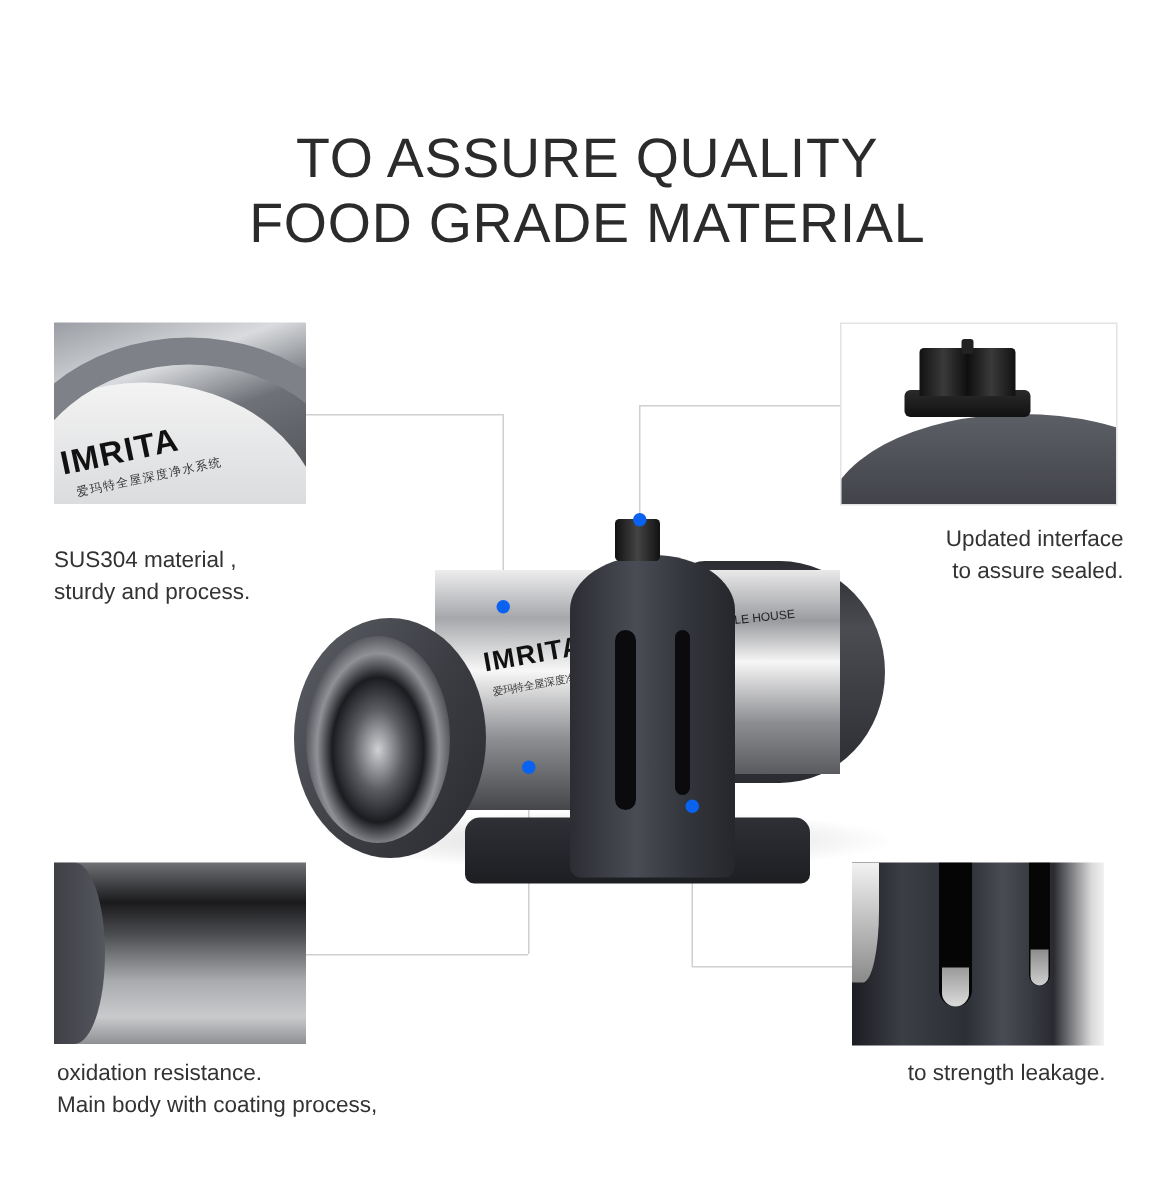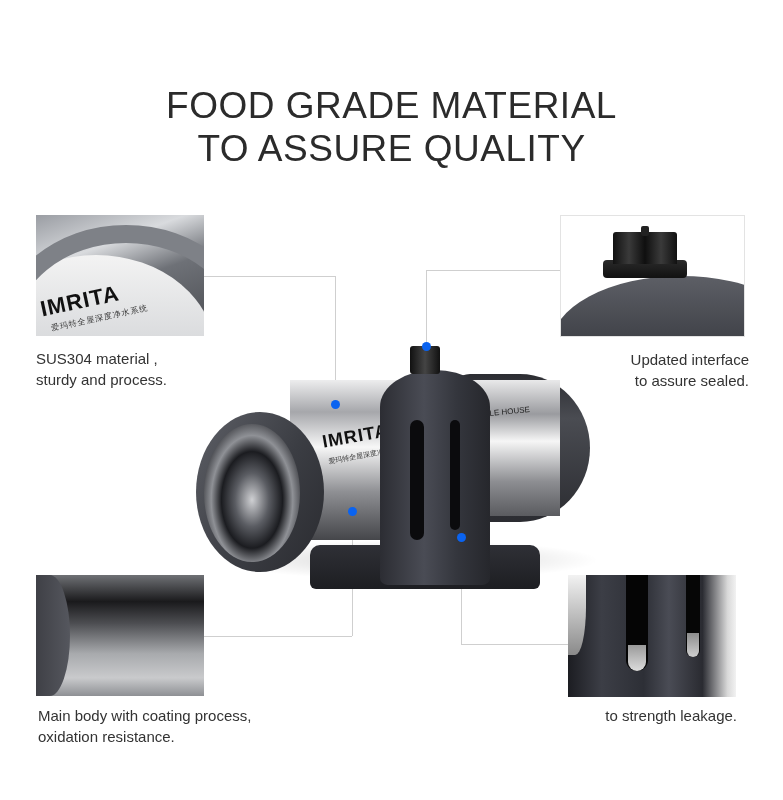--- a/index.html
+++ b/index.html
@@ -61,22 +61,22 @@
             background:linear-gradient(90deg,#2c2d33 0%, #4a4c55 40%, #34363d 70%, #26272c 100%); }
   .saddle .s1 { position:absolute; left:30px; top:50px; width:14px; height:120px; background:#0b0b0d; border-radius:7px; }
   .saddle .s2 { position:absolute; left:70px; top:50px; width:10px; height:110px; background:#0b0b0d; border-radius:5px; }
   .base { position:absolute; left:130px; top:205px; width:230px; height:44px; background:linear-gradient(180deg,#2f3036,#1d1e22); border-radius:10px 10px 6px 6px; }
   .port { position:absolute; left:230px; top:6px; width:30px; height:28px; background:linear-gradient(90deg,#111,#444,#111); border-radius:3px; }
 </style>
 </head>
 <body>
 
 <div class="title">
+  <div>TO ASSURE QUALITY</div>
   <div>FOOD GRADE MATERIAL</div>
-  <div>TO ASSURE QUALITY</div>
 </div>
 
 <div class="line" style="left:204px;top:276px;width:131px;height:1px;"></div>
 <div class="line" style="left:335px;top:276px;width:1px;height:128px;"></div>
 
 <div class="line" style="left:426px;top:270px;width:134px;height:1px;"></div>
 <div class="line" style="left:426px;top:270px;width:1px;height:76px;"></div>
 
 <div class="line" style="left:204px;top:636px;width:148px;height:1px;"></div>
 <div class="line" style="left:352px;top:511px;width:1px;height:125px;"></div>
@@ -108,42 +108,42 @@
 <div class="dot" style="left:422px;top:342px;"></div>
 <div class="dot" style="left:348px;top:507px;"></div>
 <div class="dot" style="left:457px;top:533px;"></div>
 
 <div class="photo" id="p1" title="Stainless steel housing close-up with IMRITA logo">
   <div class="body"></div>
   <div class="band"></div>
   <span class="logo">IMRITA</span>
   <span class="cn">爱玛特全屋深度净水系统</span>
 </div>
-<div class="caption" style="left:36px;top:348px;">
+<div class="caption" style="left:36px;top:363px;">
   <div>SUS304 material&nbsp;,</div>
   <div>sturdy and process.</div>
 </div>
 
 <div class="photo" id="p2" title="Black fitting interface on top of housing">
   <div class="shell"></div>
   <div class="neck"></div>
   <div class="cap"></div>
   <div class="pin"></div>
 </div>
 <div class="caption right" style="right:34px;top:349px;">
   <div>Updated interface</div>
   <div>to assure sealed.</div>
 </div>
 
 <div class="photo" id="p3" title="Brushed metal body surface close-up">
   <div class="rim"></div>
 </div>
 <div class="caption" style="left:38px;top:705px;">
+  <div>oxidation resistance.</div>
   <div>Main body with coating process,</div>
-  <div>oxidation resistance.</div>
 </div>
 
 <div class="photo" id="p4" title="Bracket with high strength screw slots">
   <div class="left"></div>
   <div class="slot1">
       <i></i>
     </div>
   <div class="slot2">
       <i></i>
     </div>

